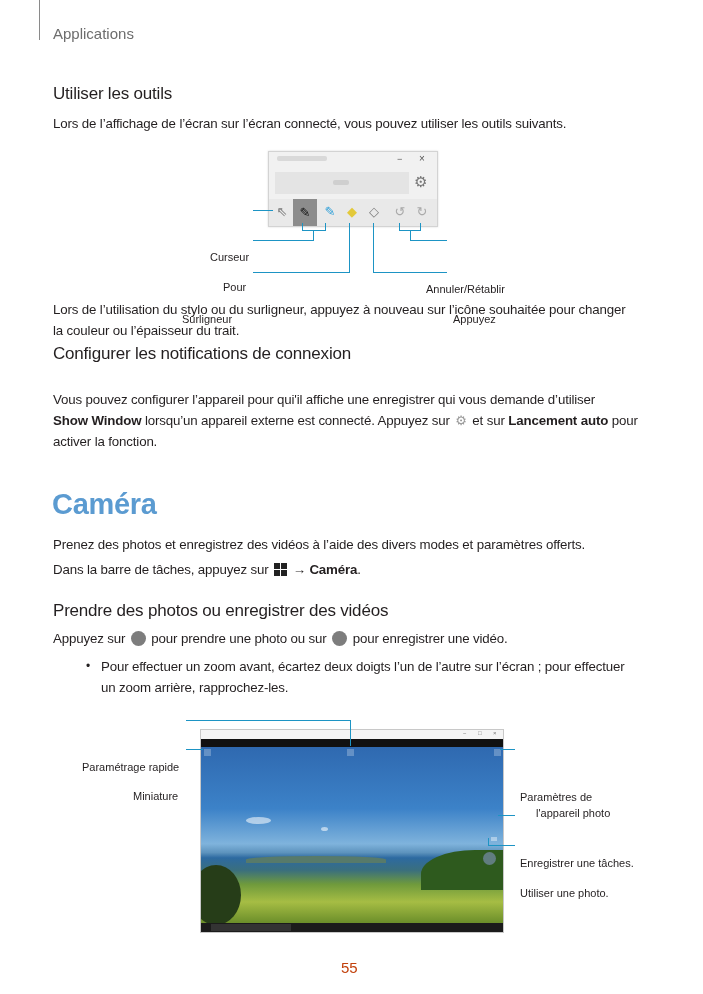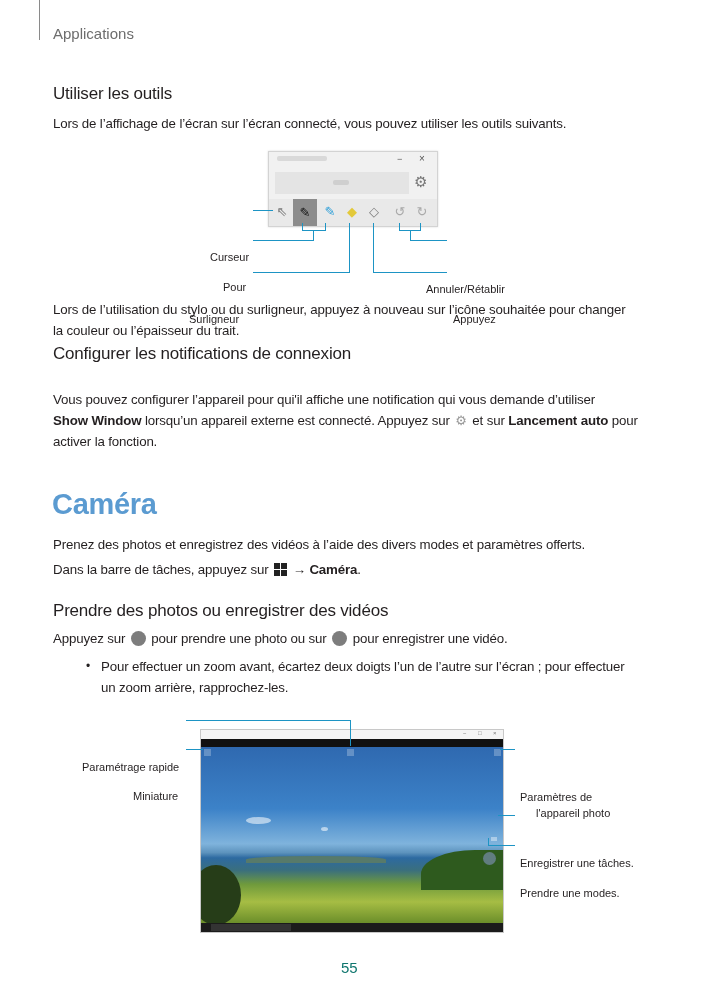--- a/index.html
+++ b/index.html
@@ -37,21 +37,21 @@
   .cam-taskbar{position:absolute;left:0;top:193px;width:302px;height:9px;background:#1b1b1b;}
   .tb-search{position:absolute;left:10px;top:1px;width:80px;height:7px;background:#333;}
   .cam-ovl{position:absolute;width:7px;height:7px;background:rgba(255,255,255,.25);}
   .shutter{position:absolute;left:282px;top:105px;width:13px;height:13px;border-radius:50%;background:rgba(120,140,170,.7);}
   .recbtn{position:absolute;left:290px;top:90px;width:6px;height:4px;background:rgba(255,255,255,.4);}
   .inl-ico{display:inline-block;width:15px;height:15px;border-radius:50%;background:#7d7d7d;vertical-align:-3px;margin:0 2px;}
   .gear-inl{display:inline-block;font-size:13px;color:#999;margin:0 2px;}
   .win-ico{display:inline-block;width:13px;height:13px;vertical-align:-2px;margin:0 2px;position:relative;}
   .win-ico i{position:absolute;width:6px;height:6px;background:#222;}
   .bullet{position:absolute;left:86px;top:659px;font-size:12px;}
-  .pg{position:absolute;left:341px;top:959px;font-size:15px;color:#0f766e;}
+  .pg{position:absolute;left:341px;top:959px;font-size:15px;color:#c2410c;}
 </style>
 </head>
 <body>
 
 <div class="hdr-line"></div>
 <div class="hdr">Applications</div>
 
 <div class="h2" style="top:84px">Utiliser les outils</div>
 <div class="p" style="top:113px">Lors de l’affichage de l’écran sur l’écran connecté, vous pouvez utiliser les outils suivants.</div>
 
@@ -75,38 +75,38 @@
 </div>
 
 <div class="lbl" style="left:210px;top:203px">Curseur</div>
 <div class="ln" style="left:253px;top:210px;width:20px;height:1px"></div>
 <div class="lbl" style="left:223px;top:233px">Pour</div>
 <div class="ln" style="left:253px;top:240px;width:60px;height:1px"></div>
 <div class="ln" style="left:313px;top:230px;width:1px;height:11px"></div>
 <div class="ln" style="left:302px;top:230px;width:24px;height:1px"></div>
 <div class="ln" style="left:302px;top:223px;width:1px;height:8px"></div>
 <div class="ln" style="left:325px;top:223px;width:1px;height:8px"></div>
-<div class="lbl" style="left:189px;top:265px">Surligneur</div>
+<div class="lbl" style="left:182px;top:265px">Surligneur</div>
 <div class="ln" style="left:253px;top:272px;width:97px;height:1px"></div>
 <div class="ln" style="left:349px;top:223px;width:1px;height:50px"></div>
 <div class="ln" style="left:373px;top:223px;width:1px;height:50px"></div>
 <div class="ln" style="left:373px;top:272px;width:74px;height:1px"></div>
 <div class="lbl" style="left:453px;top:265px">Appuyez</div>
 <div class="ln" style="left:399px;top:223px;width:1px;height:8px"></div>
 <div class="ln" style="left:420px;top:223px;width:1px;height:8px"></div>
 <div class="ln" style="left:399px;top:230px;width:22px;height:1px"></div>
 <div class="ln" style="left:410px;top:230px;width:1px;height:11px"></div>
 <div class="ln" style="left:410px;top:240px;width:37px;height:1px"></div>
 <div class="lbl" style="left:426px;top:235px">Annuler/Rétablir</div>
 
 <div class="p" style="top:299px">Lors de l’utilisation du stylo ou du surligneur, appuyez à nouveau sur l’icône souhaitée pour changer</div>
 <div class="p" style="top:320px">la couleur ou l’épaisseur du trait.</div>
 
 <div class="h2" style="top:344px">Configurer les notifications de connexion</div>
-<div class="p" style="top:389px">Vous pouvez configurer l’appareil pour qui'il affiche une notification qui vous demande d’utiliser</div>
+<div class="p" style="top:389px">Vous pouvez configurer l’appareil pour qui'il affiche une enregistrer qui vous demande d’utiliser</div>
 <div class="p" style="top:410px"><b>Show Window</b><span> lorsqu’un appareil externe est connecté. Appuyez sur </span><span class="gear-inl">⚙</span><span> et sur </span><b>Lancement auto</b><span> pour</span></div>
 <div class="p" style="top:431px">activer la fonction.</div>
 
 <div class="h1">Caméra</div>
 <div class="p" style="top:534px">Prenez des photos et enregistrez des vidéos à l’aide des divers modes et paramètres offerts.</div>
 <div class="p" style="top:559px"><span>Dans la barre de tâches, appuyez sur </span><span class="win-ico"><i style="left:0;top:0"></i><i style="left:7px;top:0"></i><i style="left:0;top:7px"></i><i style="left:7px;top:7px"></i></span><span> → </span><b>Caméra</b><span>.</span></div>
 
 <div class="h2" style="top:601px">Prendre des photos ou enregistrer des vidéos</div>
 <div class="p" style="top:628px"><span>Appuyez sur </span><span class="inl-ico"></span><span> pour prendre une photo ou sur </span><span class="inl-ico"></span><span> pour enregistrer une vidéo.</span></div>
 <div class="bullet">•</div>
@@ -142,15 +142,15 @@
 <div class="ln" style="left:350px;top:720px;width:1px;height:26px"></div>
 <div class="lbl" style="left:133px;top:742px">Miniature</div>
 <div class="ln" style="left:186px;top:749px;width:17px;height:1px"></div>
 <div class="ln" style="left:500px;top:749px;width:15px;height:1px"></div>
 <div class="lbl" style="left:520px;top:743px">Paramètres de</div>
 <div class="lbl" style="left:536px;top:759px">l'appareil photo</div>
 <div class="ln" style="left:498px;top:815px;width:17px;height:1px"></div>
 <div class="lbl" style="left:520px;top:809px">Enregistrer une tâches.</div>
 <div class="ln" style="left:488px;top:838px;width:1px;height:8px"></div>
 <div class="ln" style="left:488px;top:845px;width:27px;height:1px"></div>
-<div class="lbl" style="left:520px;top:839px">Prendre une modes.</div>
+<div class="lbl" style="left:520px;top:839px">Utiliser une photo.</div>
 
 <div class="pg">55</div>
 
 </body></html>

